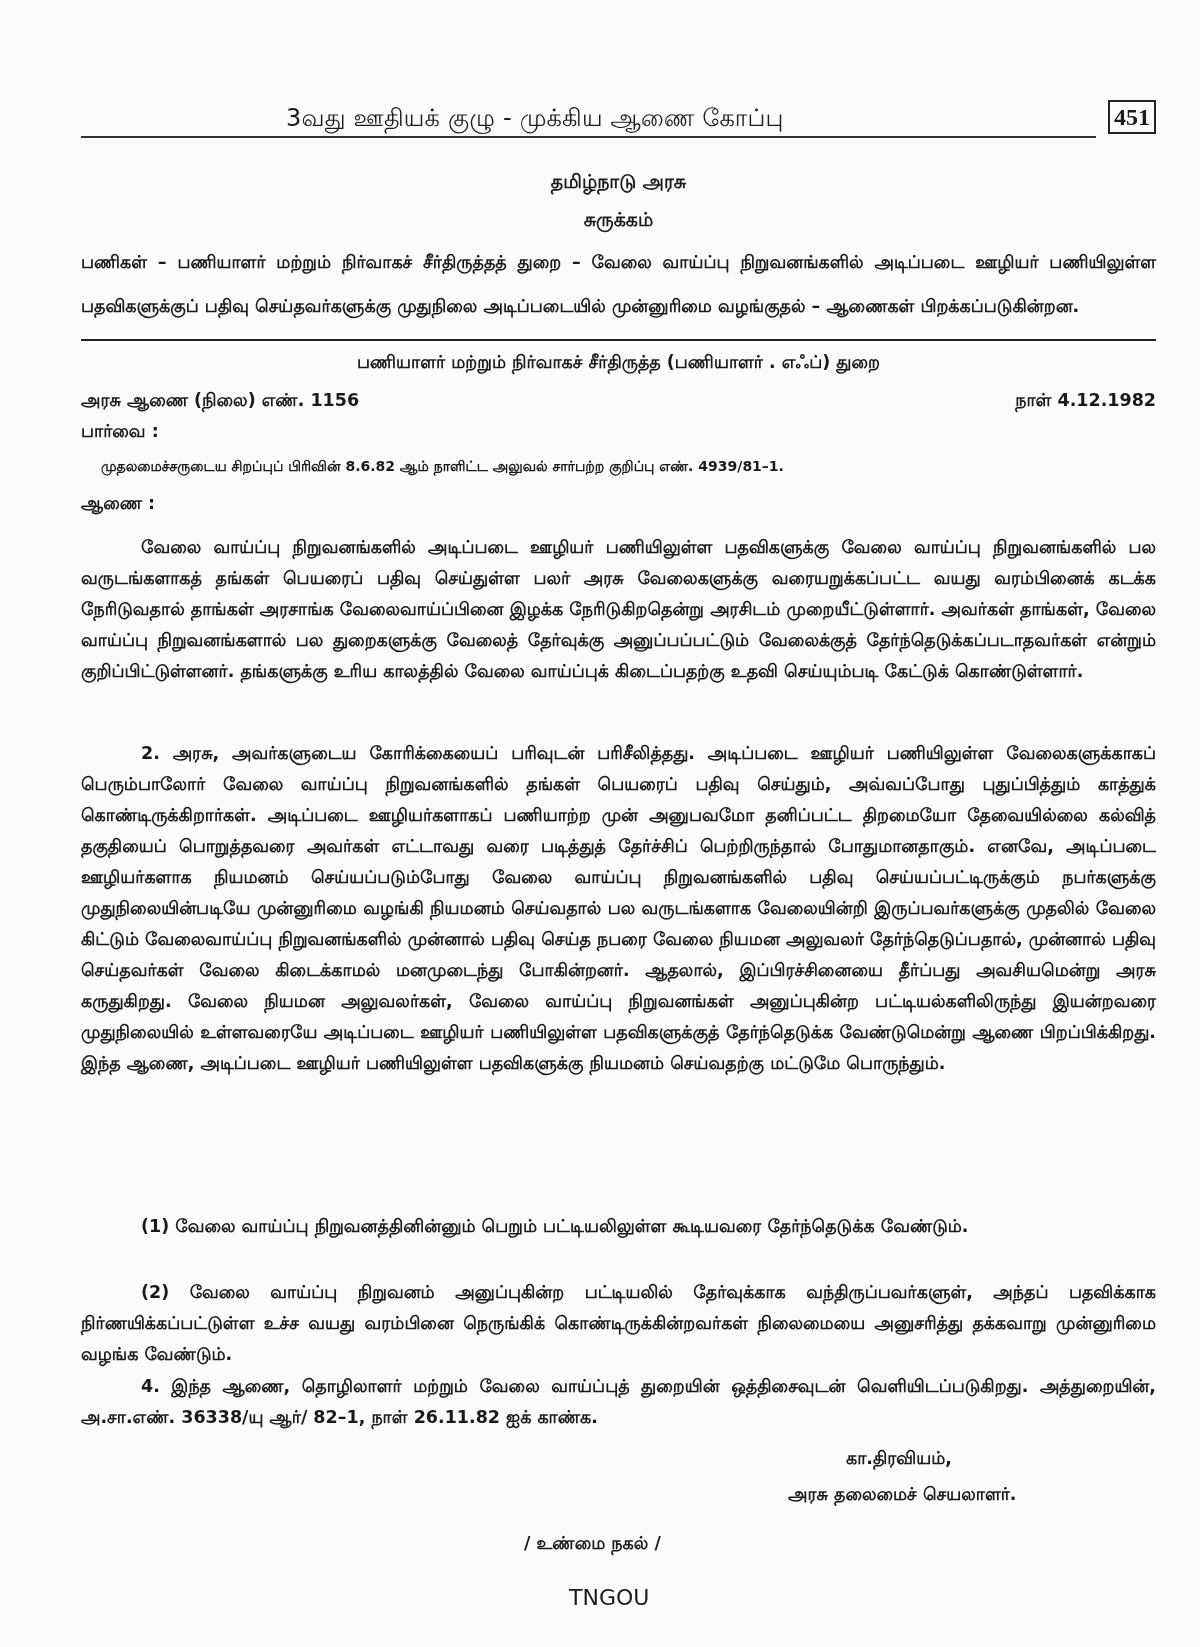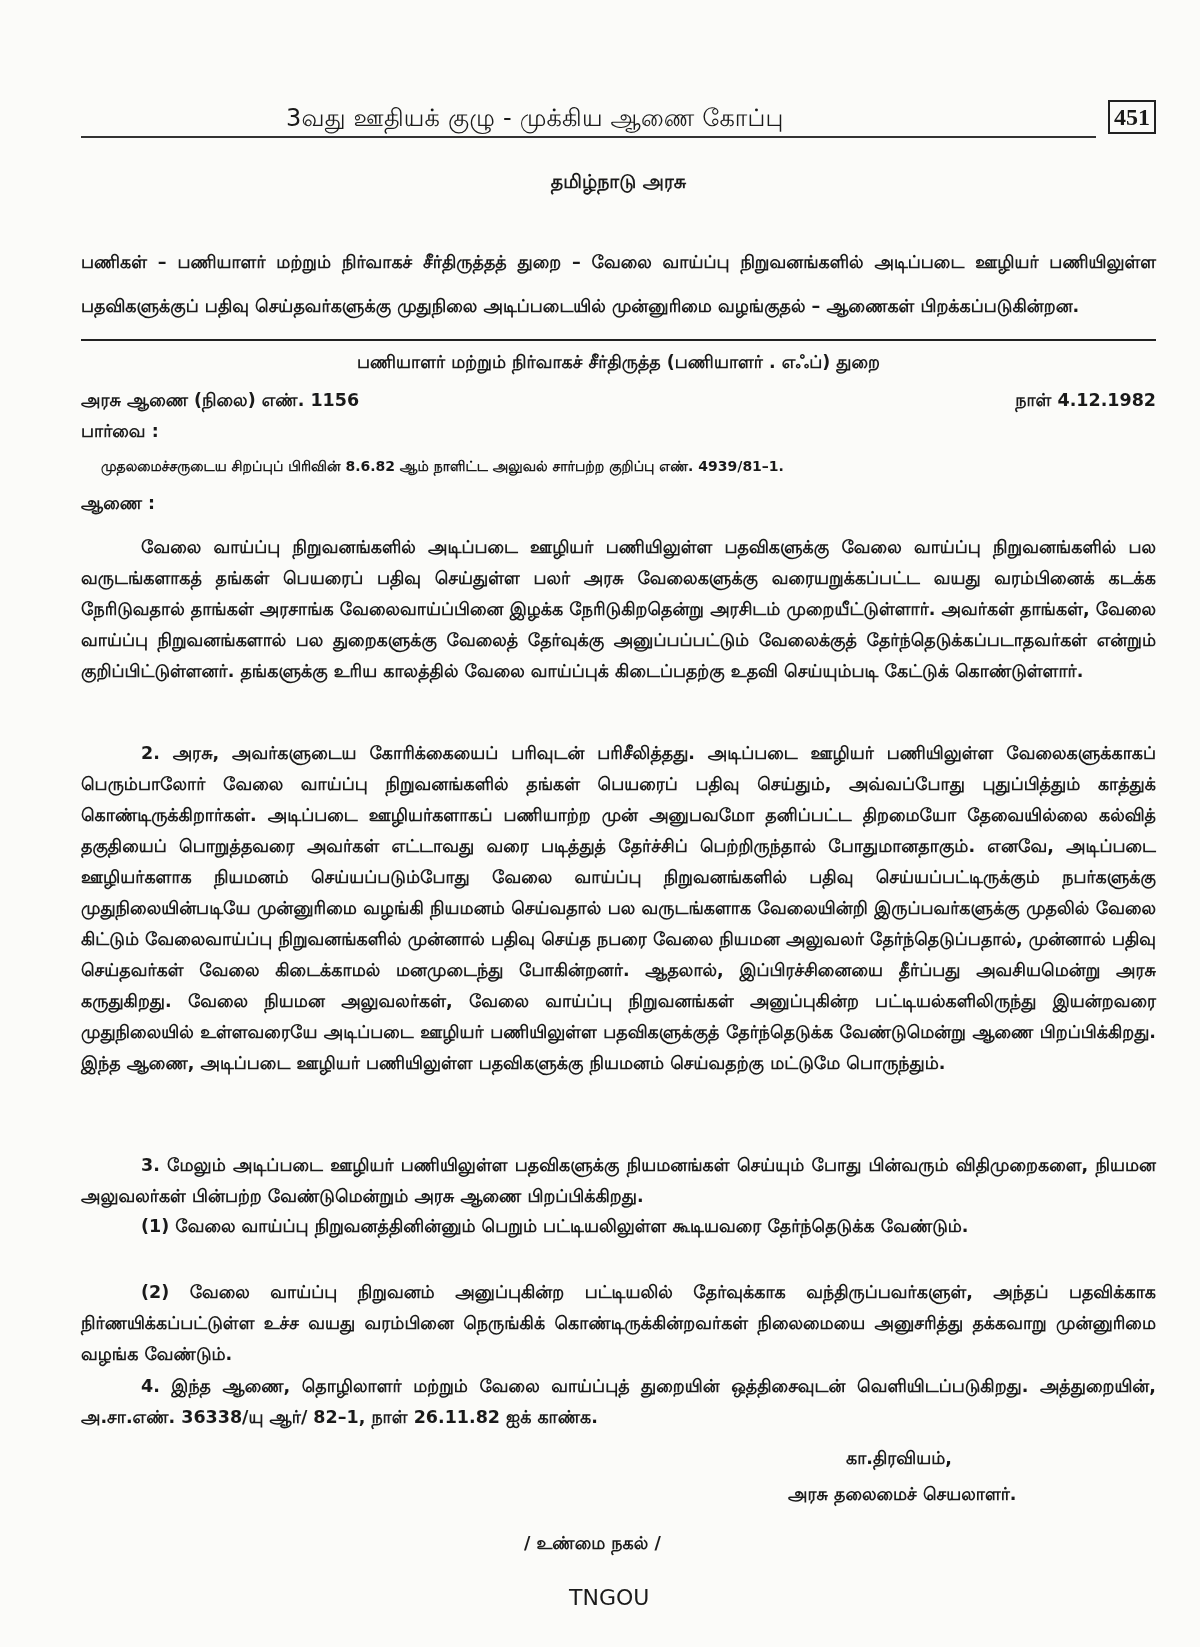--- a/index.html
+++ b/index.html
@@ -47,36 +47,36 @@
 <body>
 
 <div class="page">
   <div class="header">
     <span class="header-title">3வது ஊதியக் குழு - முக்கிய ஆணை கோப்பு</span>
     <span class="page-num">451</span>
     <div class="header-rule"></div>
   </div>
 
   <div class="center t1">தமிழ்நாடு அரசு</div>
+  <div class="center t2">சுருக்கம்</div>
   <div class="abs summary">பணிகள் – பணியாளர் மற்றும் நிர்வாகச் சீர்திருத்தத் துறை – வேலை வாய்ப்பு நிறுவனங்களில் அடிப்படை ஊழியர் பணியிலுள்ள பதவிகளுக்குப் பதிவு செய்தவர்களுக்கு முதுநிலை அடிப்படையில் முன்னுரிமை வழங்குதல் – ஆணைகள் பிறக்கப்படுகின்றன.</div>
   <div class="rule2"></div>
   <div class="center dept">பணியாளர் மற்றும் நிர்வாகச் சீர்திருத்த (பணியாளர் . எஃப்) துறை</div>
 
   <div class="go-line">
     <span class="left">அரசு ஆணை (நிலை) எண். 1156</span>
     <span class="right">நாள் 4.12.1982</span>
   </div>
 
   <div class="label ref-label">பார்வை :</div>
   <div class="ref-text">முதலமைச்சருடைய சிறப்புப் பிரிவின் 8.6.82  ஆம் நாளிட்ட அலுவல் சார்பற்ற குறிப்பு எண். 4939/81–1.</div>
   <div class="label order-label">ஆணை :</div>
 
   <div class="para p1">வேலை வாய்ப்பு நிறுவனங்களில் அடிப்படை ஊழியர் பணியிலுள்ள பதவிகளுக்கு வேலை வாய்ப்பு நிறுவனங்களில் பல வருடங்களாகத் தங்கள் பெயரைப் பதிவு செய்துள்ள பலர் அரசு வேலைகளுக்கு வரையறுக்கப்பட்ட வயது வரம்பினைக் கடக்க நேரிடுவதால் தாங்கள் அரசாங்க வேலைவாய்ப்பினை இழக்க நேரிடுகிறதென்று  அரசிடம் முறையீட்டுள்ளார். அவர்கள் தாங்கள், வேலை வாய்ப்பு நிறுவனங்களால் பல துறைகளுக்கு வேலைத் தேர்வுக்கு அனுப்பப்பட்டும் வேலைக்குத் தேர்ந்தெடுக்கப்படாதவர்கள் என்றும் குறிப்பிட்டுள்ளனர். தங்களுக்கு உரிய காலத்தில் வேலை வாய்ப்புக் கிடைப்பதற்கு உதவி செய்யும்படி கேட்டுக் கொண்டுள்ளார்.</div>
   <div class="para p2">2.    அரசு, அவர்களுடைய கோரிக்கையைப் பரிவுடன் பரிசீலித்தது. அடிப்படை ஊழியர் பணியிலுள்ள வேலைகளுக்காகப் பெரும்பாலோர் வேலை வாய்ப்பு நிறுவனங்களில் தங்கள் பெயரைப் பதிவு செய்தும், அவ்வப்போது புதுப்பித்தும் காத்துக் கொண்டிருக்கிறார்கள். அடிப்படை ஊழியர்களாகப் பணியாற்ற முன் அனுபவமோ தனிப்பட்ட திறமையோ தேவையில்லை கல்வித் தகுதியைப் பொறுத்தவரை அவர்கள் எட்டாவது வரை படித்துத் தேர்ச்சிப் பெற்றிருந்தால் போதுமானதாகும். எனவே, அடிப்படை ஊழியர்களாக நியமனம் செய்யப்படும்போது வேலை வாய்ப்பு நிறுவனங்களில் பதிவு செய்யப்பட்டிருக்கும் நபர்களுக்கு முதுநிலையின்படியே முன்னுரிமை வழங்கி நியமனம் செய்வதால் பல வருடங்களாக வேலையின்றி இருப்பவர்களுக்கு முதலில் வேலை கிட்டும் வேலைவாய்ப்பு நிறுவனங்களில் முன்னால் பதிவு செய்த நபரை வேலை நியமன  அலுவலர் தேர்ந்தெடுப்பதால், முன்னால் பதிவு செய்தவர்கள் வேலை கிடைக்காமல் மனமுடைந்து போகின்றனர். ஆதலால், இப்பிரச்சினையை தீர்ப்பது அவசியமென்று அரசு கருதுகிறது. வேலை நியமன அலுவலர்கள், வேலை வாய்ப்பு நிறுவனங்கள் அனுப்புகின்ற பட்டியல்களிலிருந்து இயன்றவரை முதுநிலையில் உள்ளவரையே அடிப்படை ஊழியர் பணியிலுள்ள பதவிகளுக்குத் தேர்ந்தெடுக்க வேண்டுமென்று ஆணை பிறப்பிக்கிறது. இந்த ஆணை, அடிப்படை ஊழியர் பணியிலுள்ள பதவிகளுக்கு நியமனம் செய்வதற்கு மட்டுமே பொருந்தும்.</div>
-  <div class="para p3">3.    மேலும் அடிப்படை ஊழியர் பணியிலுள்ள பதவிகளுக்கு நியமனங்கள் செய்யும் போது பின்வரும் விதிமுறைகளை, நியமன அலுவலர்கள் பின்பற்ற வேண்டுமென்றும் அரசு ஆணை பிறப்பிக்கிறது.</div>
   <div class="para p3a">(1)    வேலை வாய்ப்பு நிறுவனத்தினின்னும் பெறும் பட்டியலிலுள்ள கூடியவரை தேர்ந்தெடுக்க வேண்டும்.</div>
   <div class="para p3b">(2)    வேலை வாய்ப்பு நிறுவனம் அனுப்புகின்ற பட்டியலில் தேர்வுக்காக வந்திருப்பவர்களுள், அந்தப் பதவிக்காக நிர்ணயிக்கப்பட்டுள்ள உச்ச வயது வரம்பினை நெருங்கிக் கொண்டிருக்கின்றவர்கள் நிலைமையை அனுசரித்து தக்கவாறு முன்னுரிமை வழங்க வேண்டும்.</div>
   <div class="para p4">4. இந்த ஆணை, தொழிலாளர் மற்றும் வேலை வாய்ப்புத் துறையின் ஒத்திசைவுடன் வெளியிடப்படுகிறது. அத்துறையின், அ.சா.எண். 36338/யு ஆர்/ 82–1, நாள் 26.11.82 ஐக் காண்க.</div>
 
   <div class="sign sign-name">கா.திரவியம்,</div>
   <div class="sign sign-desig">அரசு தலைமைச் செயலாளர்.</div>
   <div class="true-copy">/ உண்மை நகல் /</div>
   <div class="footer">TNGOU</div>
 </div>
 

